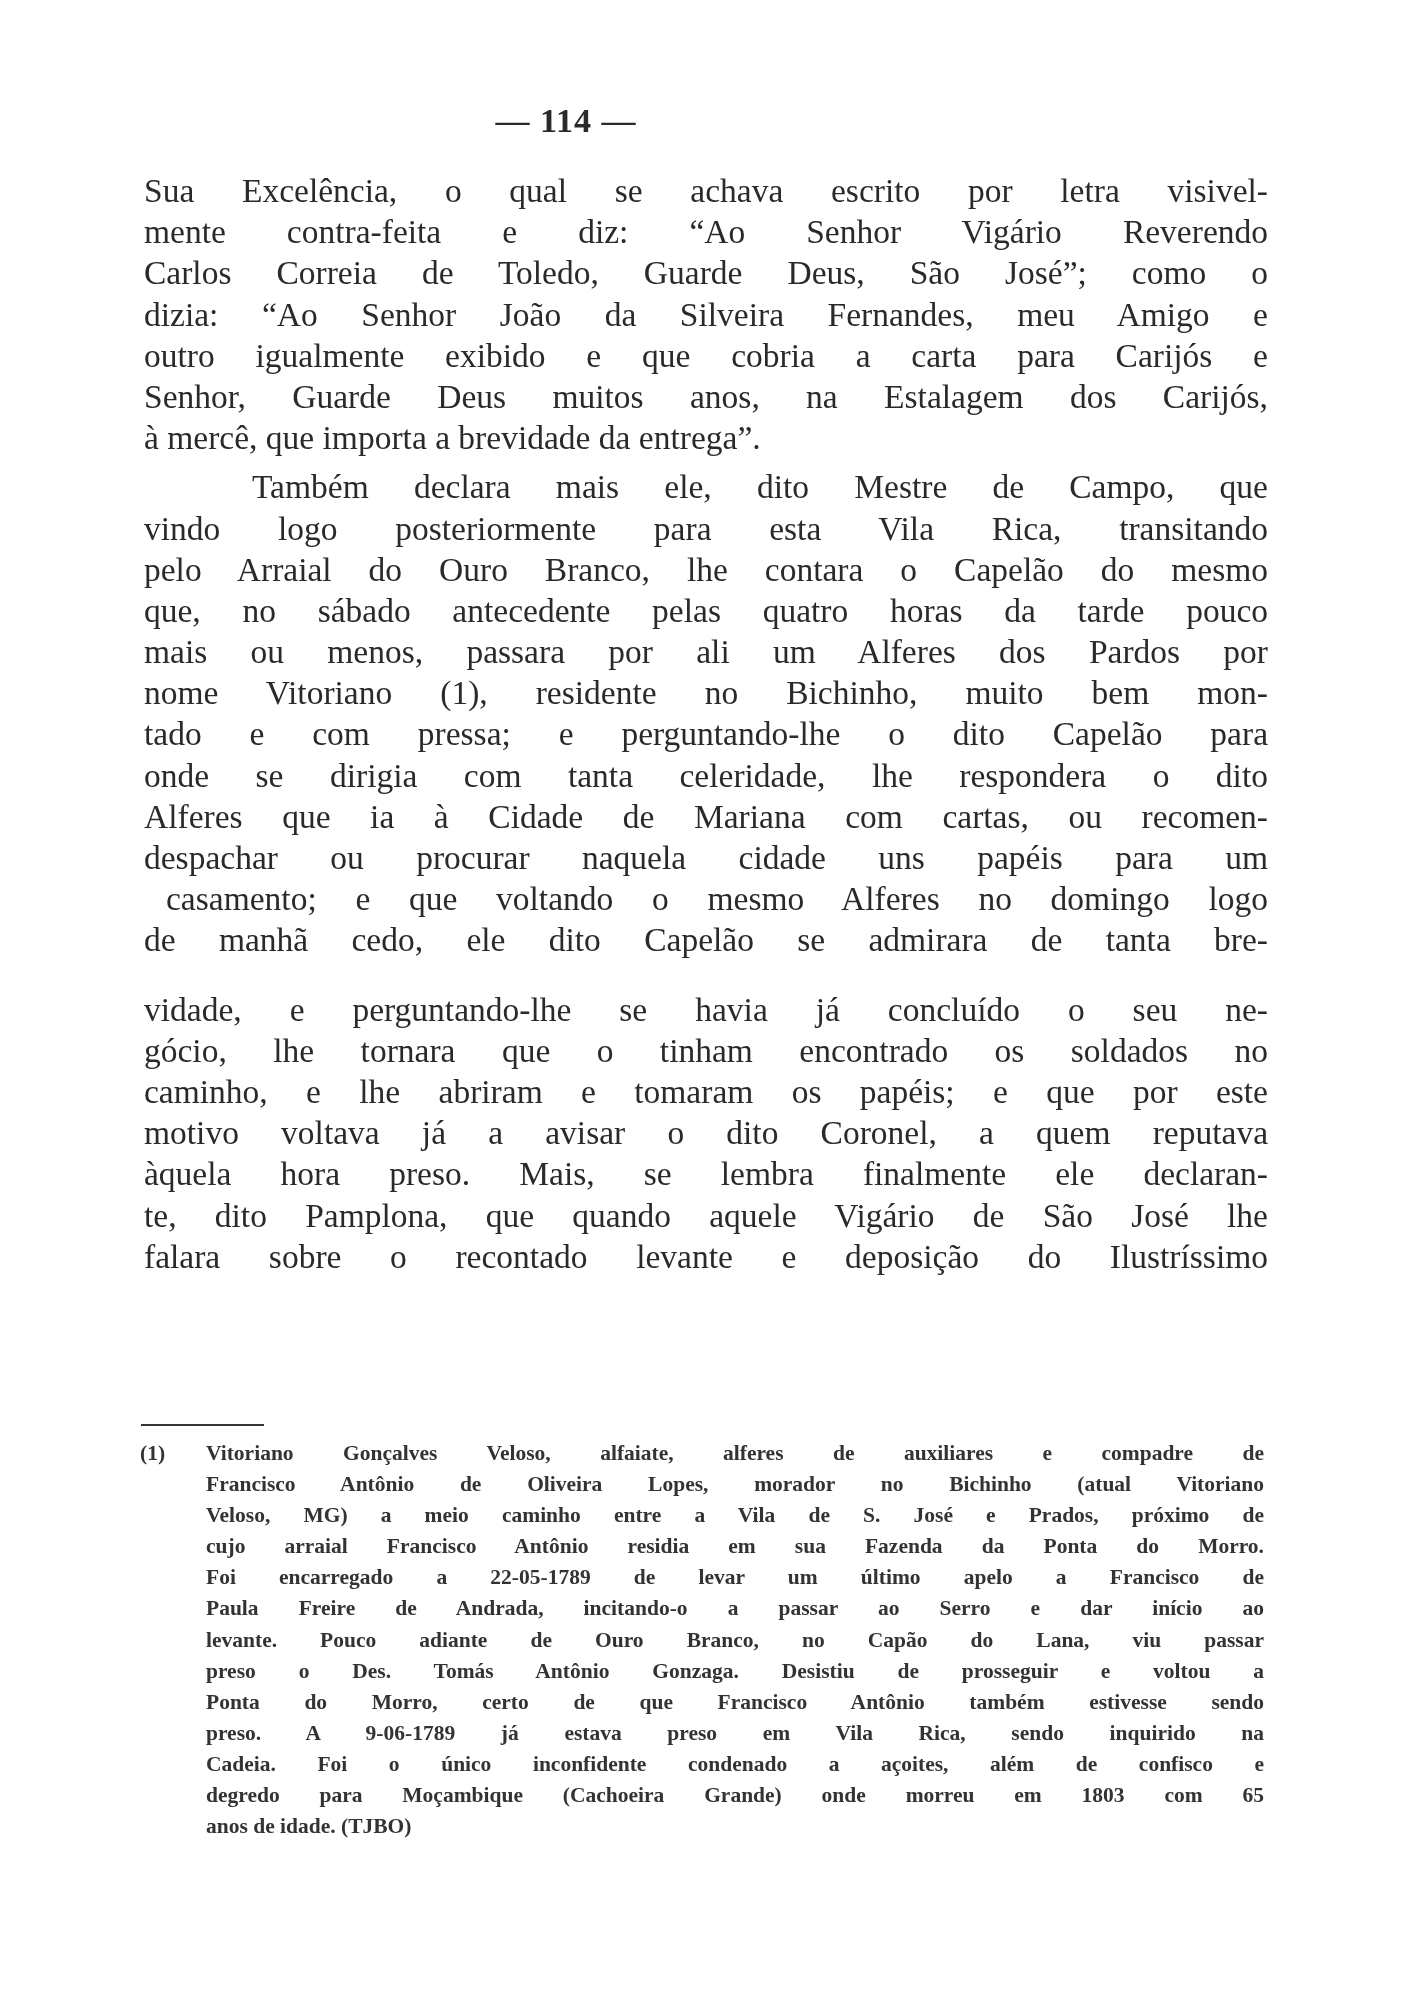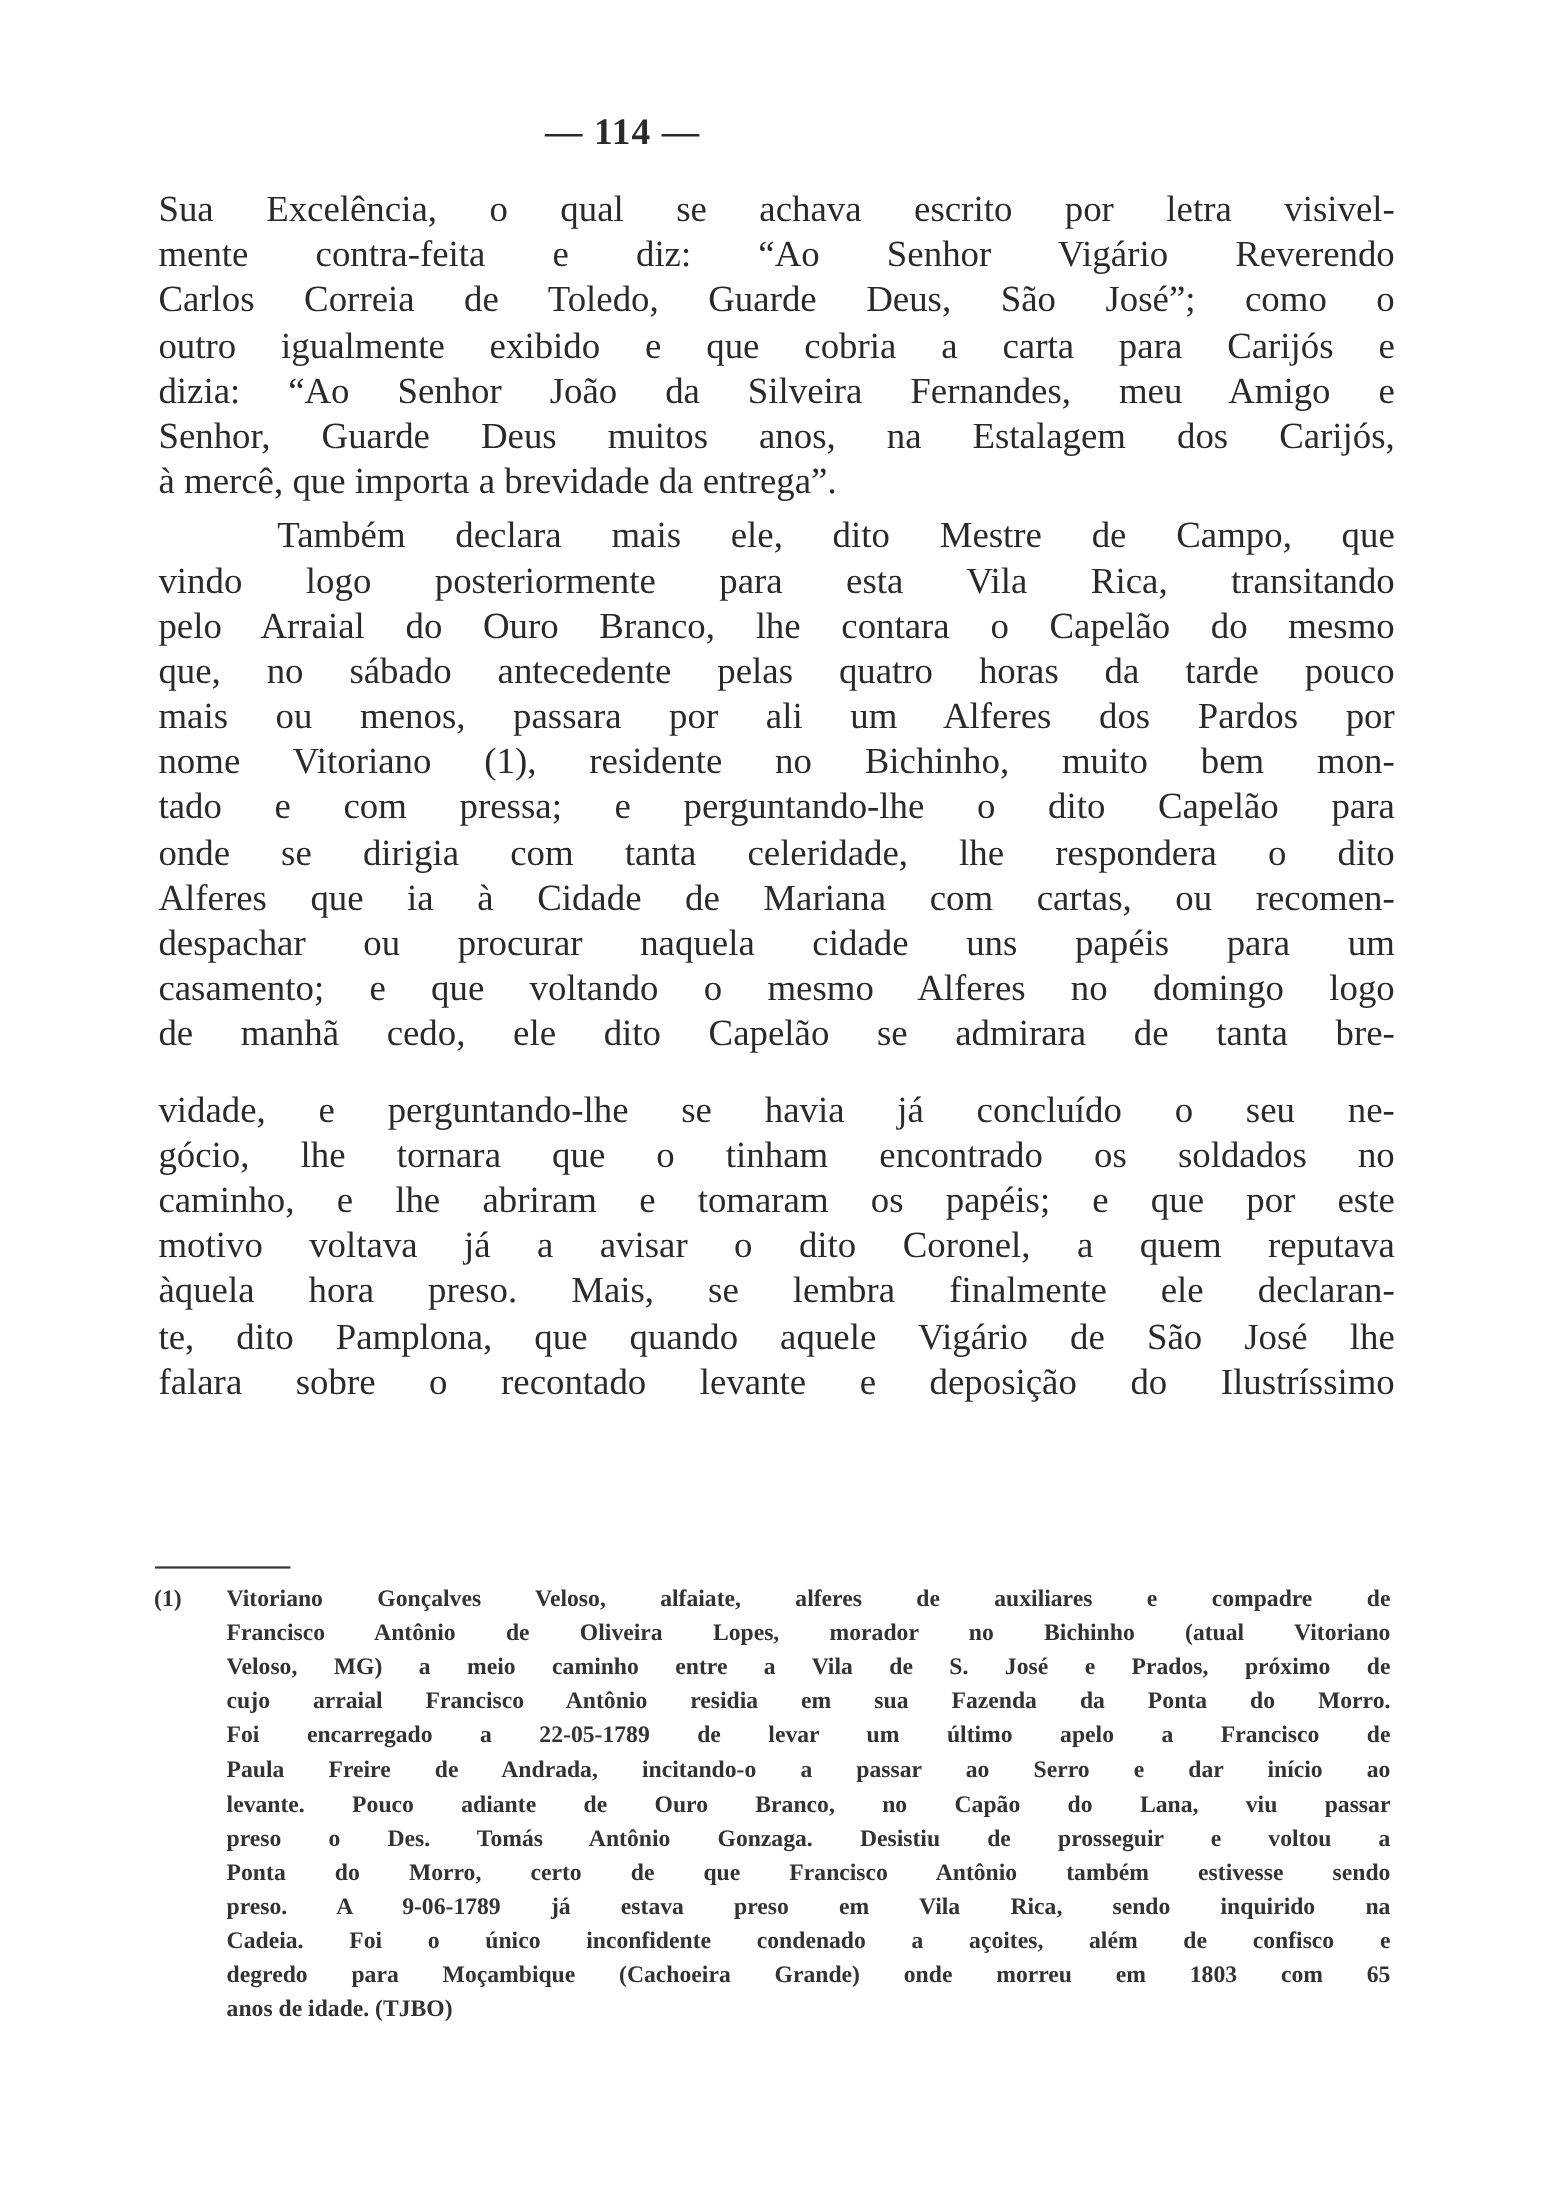--- a/index.html
+++ b/index.html
@@ -44,38 +44,38 @@
 </head>
 <body>
 
 <div class="page-number">— 114 —</div>
 
 <div class="body-text">
   <div>
     <span class="line" style="white-space: normal; overflow: hidden;">Sua Excelência, o qual se achava escrito por letra visivel-</span>
     <span class="line" style="white-space: normal; overflow: hidden;">mente contra-feita e diz: “Ao Senhor Vigário Reverendo</span>
     <span class="line" style="white-space: normal; overflow: hidden;">Carlos Correia de Toledo, Guarde Deus, São José”; como o</span>
+    <span class="line" style="white-space: normal; overflow: hidden;">dizia: “Ao Senhor João da Silveira Fernandes, meu Amigo e</span>
     <span class="line" style="white-space: normal; overflow: hidden;">outro igualmente exibido e que cobria a carta para Carijós e</span>
-    <span class="line" style="white-space: normal; overflow: hidden;">dizia: “Ao Senhor João da Silveira Fernandes, meu Amigo e</span>
     <span class="line" style="white-space: normal; overflow: hidden;">Senhor, Guarde Deus muitos anos, na Estalagem dos Carijós,</span>
     <span class="line last" style="white-space: normal; overflow: hidden;">à mercê, que importa a brevidade da entrega”.</span>
   </div>
   <div class="para-gap"></div>
   <div>
     <span class="line indent" style="white-space: normal; overflow: hidden;">Também declara mais ele, dito Mestre de Campo, que</span>
     <span class="line" style="white-space: normal; overflow: hidden;">vindo logo posteriormente para esta Vila Rica, transitando</span>
     <span class="line" style="white-space: normal; overflow: hidden;">pelo Arraial do Ouro Branco, lhe contara o Capelão do mesmo</span>
     <span class="line" style="white-space: normal; overflow: hidden;">que, no sábado antecedente pelas quatro horas da tarde pouco</span>
     <span class="line" style="white-space: normal; overflow: hidden;">mais ou menos, passara por ali um Alferes dos Pardos por</span>
     <span class="line" style="white-space: normal; overflow: hidden;">nome Vitoriano (1), residente no Bichinho, muito bem mon-</span>
     <span class="line" style="white-space: normal; overflow: hidden;">tado e com pressa; e perguntando-lhe o dito Capelão para</span>
     <span class="line" style="white-space: normal; overflow: hidden;">onde se dirigia com tanta celeridade, lhe respondera o dito</span>
     <span class="line" style="white-space: normal; overflow: hidden;">Alferes que ia à Cidade de Mariana com cartas, ou recomen-</span>
     <span class="line" style="white-space: normal; overflow: hidden;">despachar ou procurar naquela cidade uns papéis para um</span>
-    <span class="line" style="white-space: normal; overflow: hidden;">casamento; e que voltando o mesmo Alferes no domingo logo</span>
+    <span class="line" style="white-space: normal; overflow: hidden; margin-left: 22px;">casamento; e que voltando o mesmo Alferes no domingo logo</span>
     <span class="line" style="white-space: normal; overflow: hidden;">de manhã cedo, ele dito Capelão se admirara de tanta bre-</span>
     <span class="line" style="white-space: normal; overflow: hidden; margin-top: 28px;">vidade, e perguntando-lhe se havia já concluído o seu ne-</span>
     <span class="line" style="white-space: normal; overflow: hidden;">gócio, lhe tornara que o tinham encontrado os soldados no</span>
     <span class="line" style="white-space: normal; overflow: hidden;">caminho, e lhe abriram e tomaram os papéis; e que por este</span>
     <span class="line" style="white-space: normal; overflow: hidden;">motivo voltava já a avisar o dito Coronel, a quem reputava</span>
     <span class="line" style="white-space: normal; overflow: hidden;">àquela hora preso.  Mais, se lembra finalmente ele declaran-</span>
     <span class="line" style="white-space: normal; overflow: hidden;">te, dito Pamplona, que quando aquele Vigário de São José lhe</span>
     <span class="line" style="white-space: normal; overflow: hidden;">falara sobre o recontado levante e deposição do Ilustríssimo</span>
   </div>
 </div>

